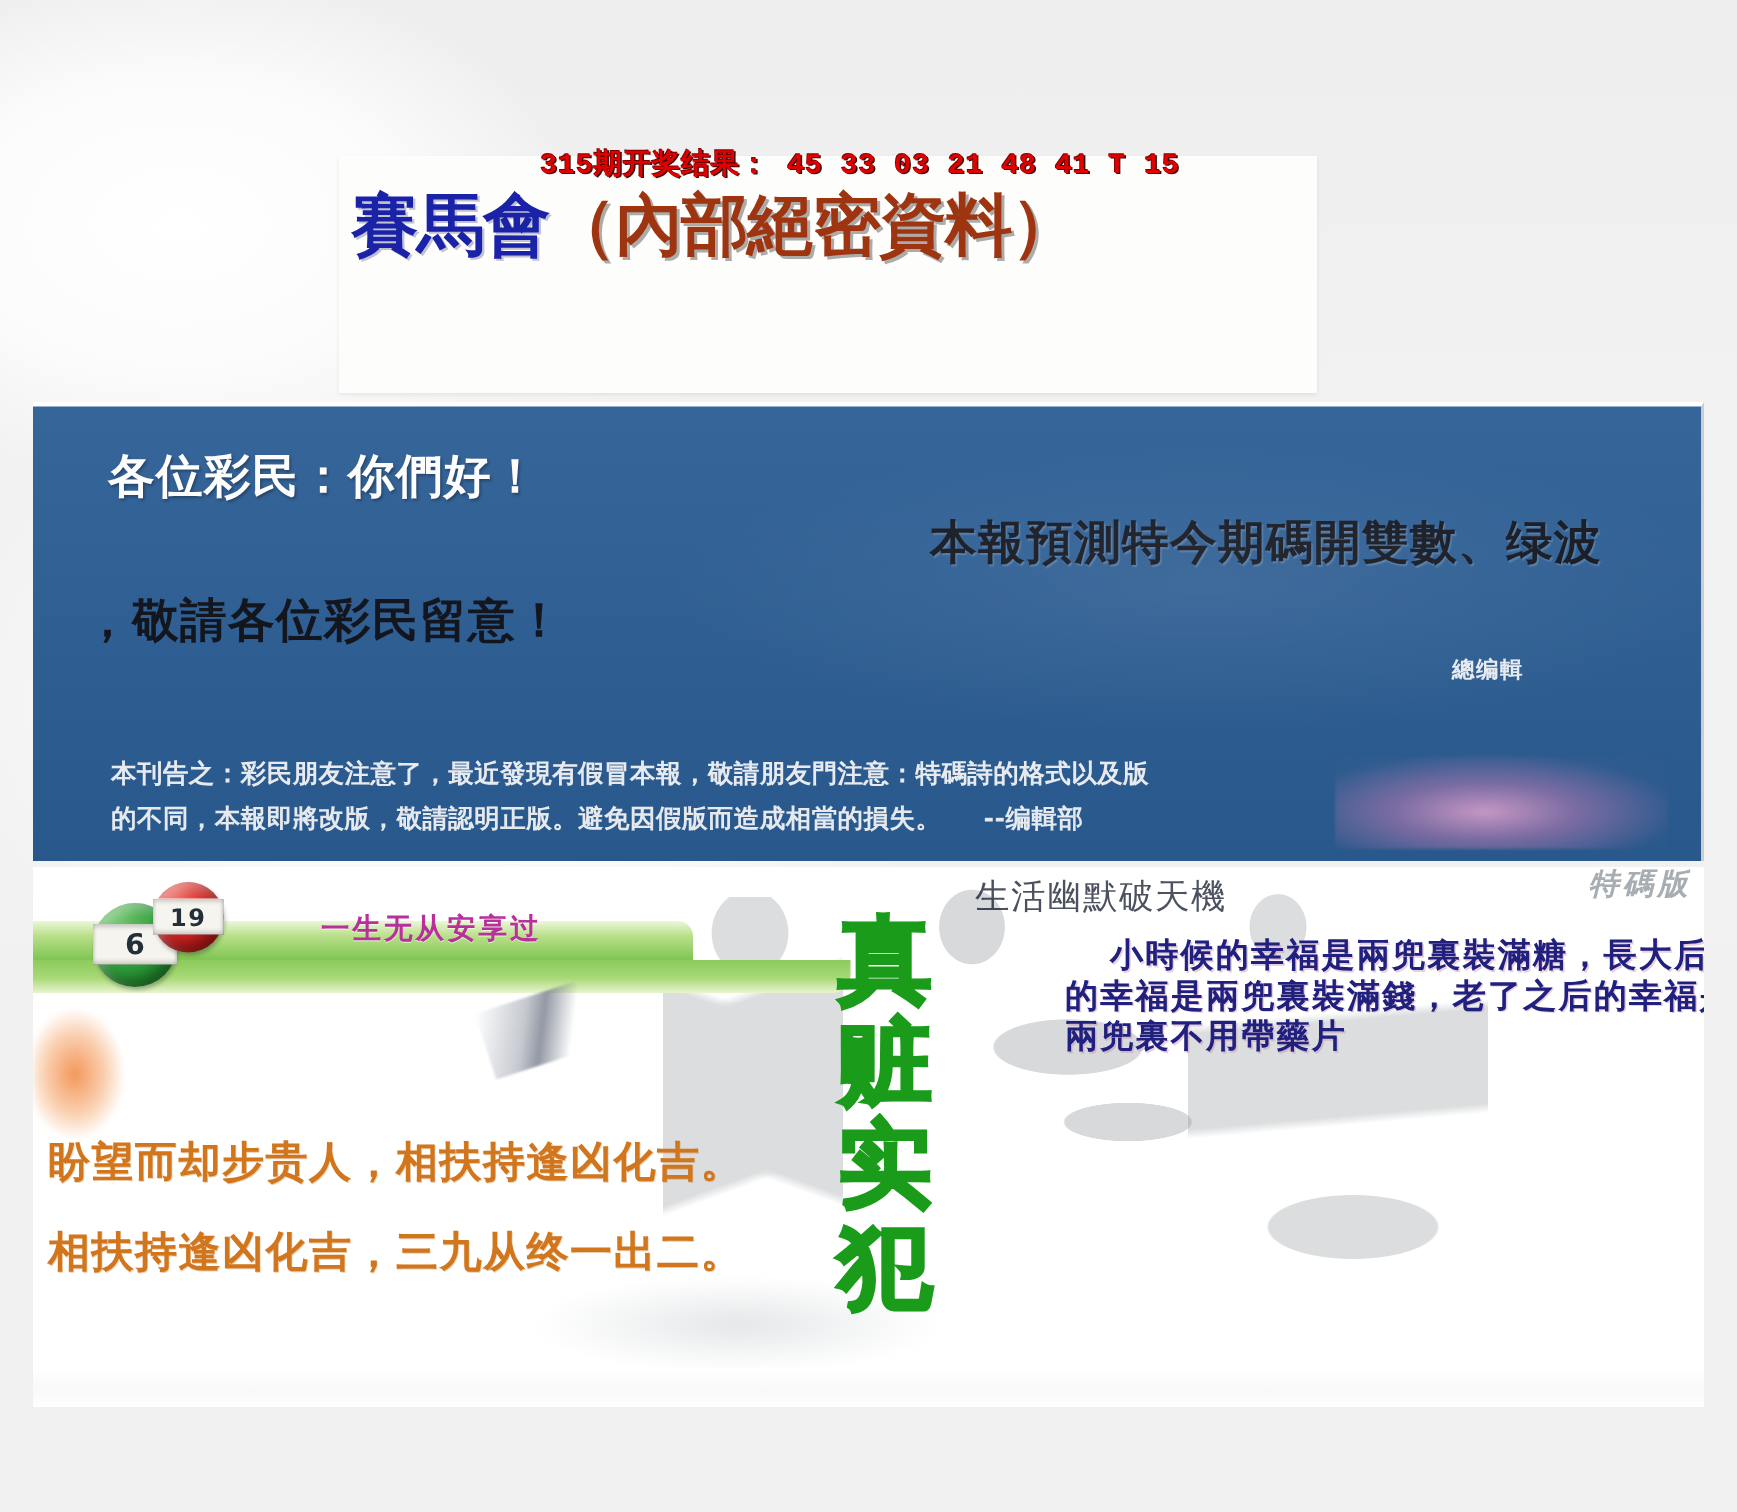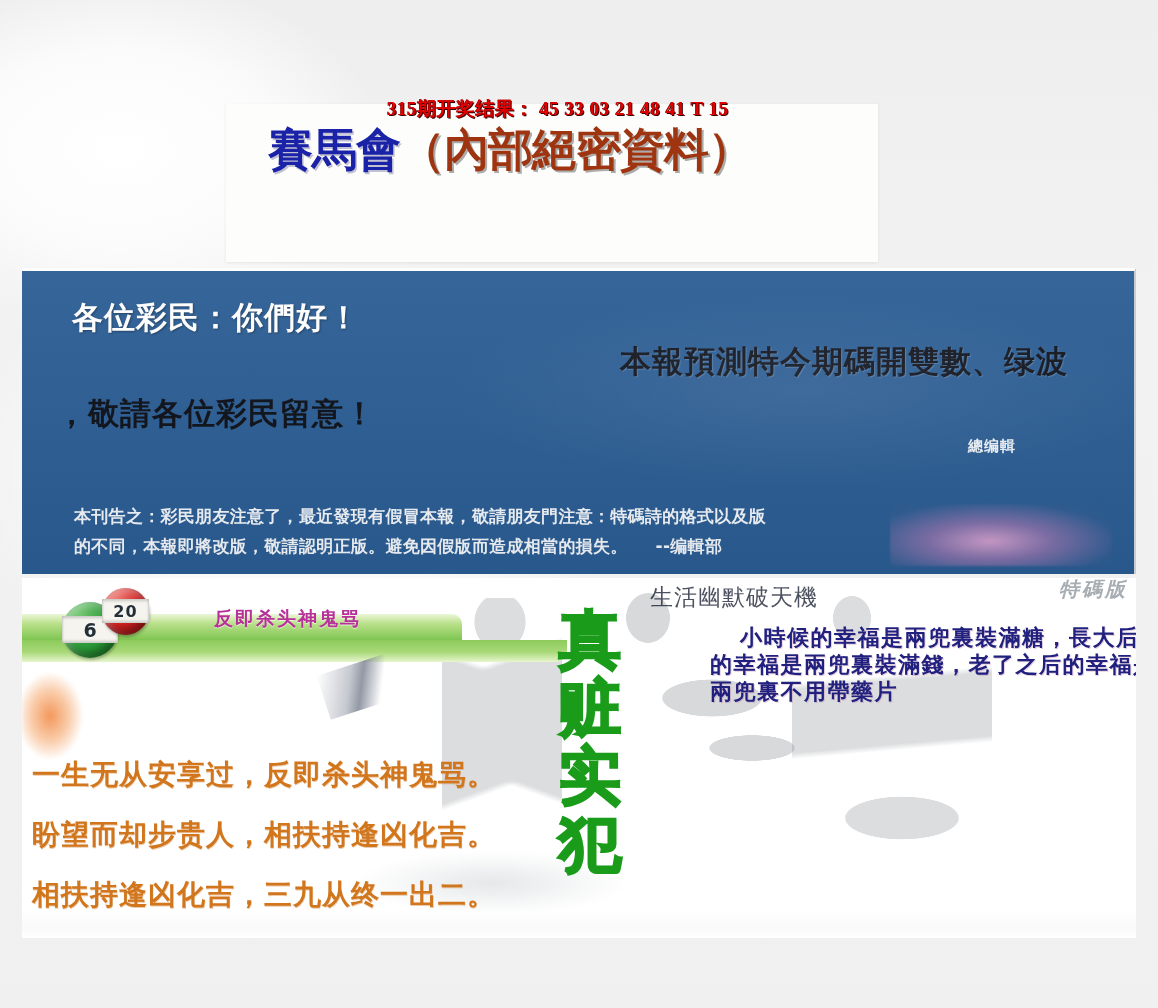--- a/index.html
+++ b/index.html
@@ -32,39 +32,38 @@
     left: 226px;
     top: 104px;
     width: 652px;
     height: 158px;
     background: #fdfdfb;
     box-shadow: 0 1px 3px rgba(0,0,0,0.07);
     overflow: visible;
   }
   #draw-result {
     position: absolute;
-    left: 387px;
+    left: 360px;
     top: 96px;
     width: 420px;
     font-size: 19px;
     font-weight: bold;
     color: #e00000;
     letter-spacing: 0.5px;
     text-shadow: 1px 1px 0 #3a0000, -0.5px -0.5px 0 #7a0000;
     white-space: nowrap;
     z-index: 6;
-    font-family: Liberation Serif, serif;
+    font-family: Liberation Mono, monospace;
   }
 
   .mh-line {
     position: absolute;
     white-space: nowrap;
     font-weight: bold;
     font-family: "DejaVu Serif", "Liberation Serif", serif;
-    margin-left: 34px;
   }
   #mh-line1 {
     left: 8px;
     top: 16px;
     font-size: 45px;
     letter-spacing: -1px;
   }
   #mh-line1 .blue {
     color: #1a23a8;
     text-shadow: 1.5px 1.5px 0 rgba(120,120,160,0.45);
@@ -449,28 +448,27 @@
   <div id="edition-tag">特碼版</div>
 
   <div id="green-ribbon">
     <div class="rib-top"></div>
     <div class="rib-bot"></div>
   </div>
   <div class="ball" id="ball-green">
     <div class="ball-band">6</div>
   </div>
   <div class="ball" id="ball-red">
-    <div class="ball-band">20</div>
-  </div>
-  <div id="ribbon-label">反即杀头神鬼骂</div>
+    <div class="ball-band">19</div>
+  </div>
+  <div id="ribbon-label">一生无从安享过</div>
 
   <div id="logo-brush"></div>
 
   <div id="poem">
-    <div class="poem-line">一生无从安享过，反即杀头神鬼骂。</div>
     <div class="poem-line">盼望而却步贵人，相扶持逢凶化吉。</div>
     <div class="poem-line">相扶持逢凶化吉，三九从终一出二。</div>
   </div>
 
   <div id="vertical-slogan">
     <span>真</span>
     <span>赃</span>
     <span>实</span>
     <span>犯</span>
   </div>

